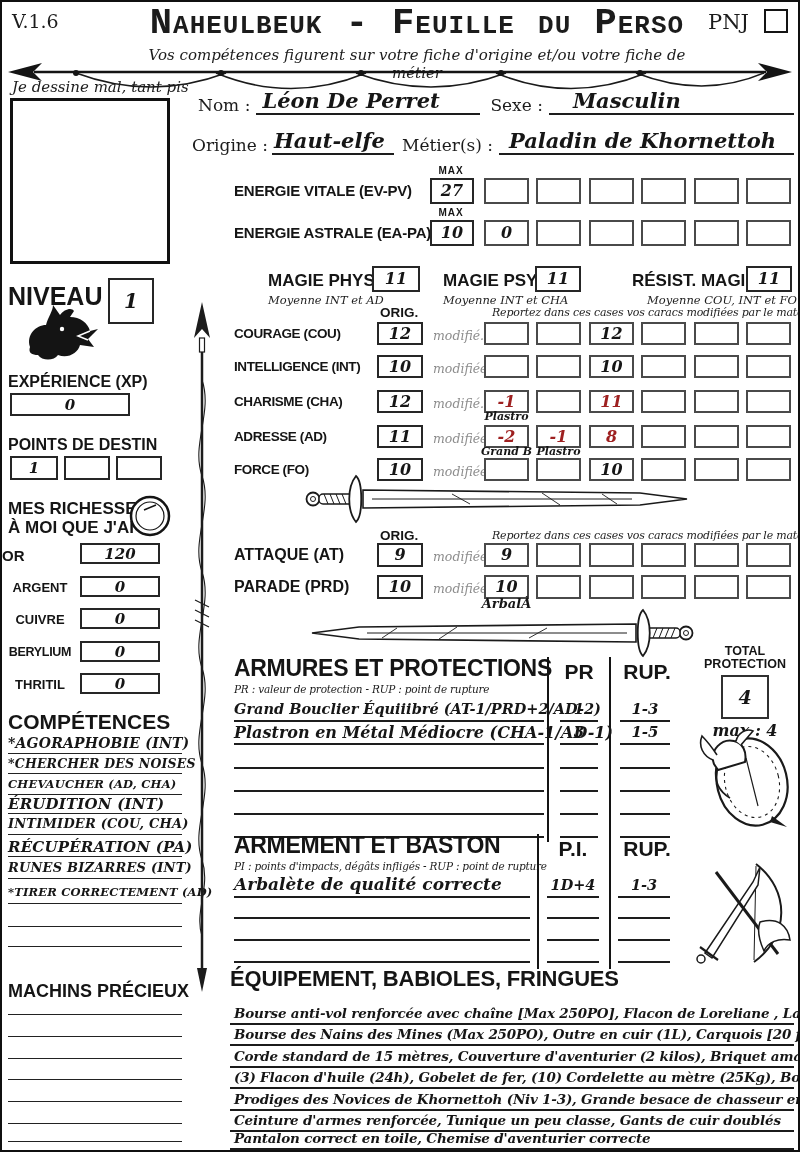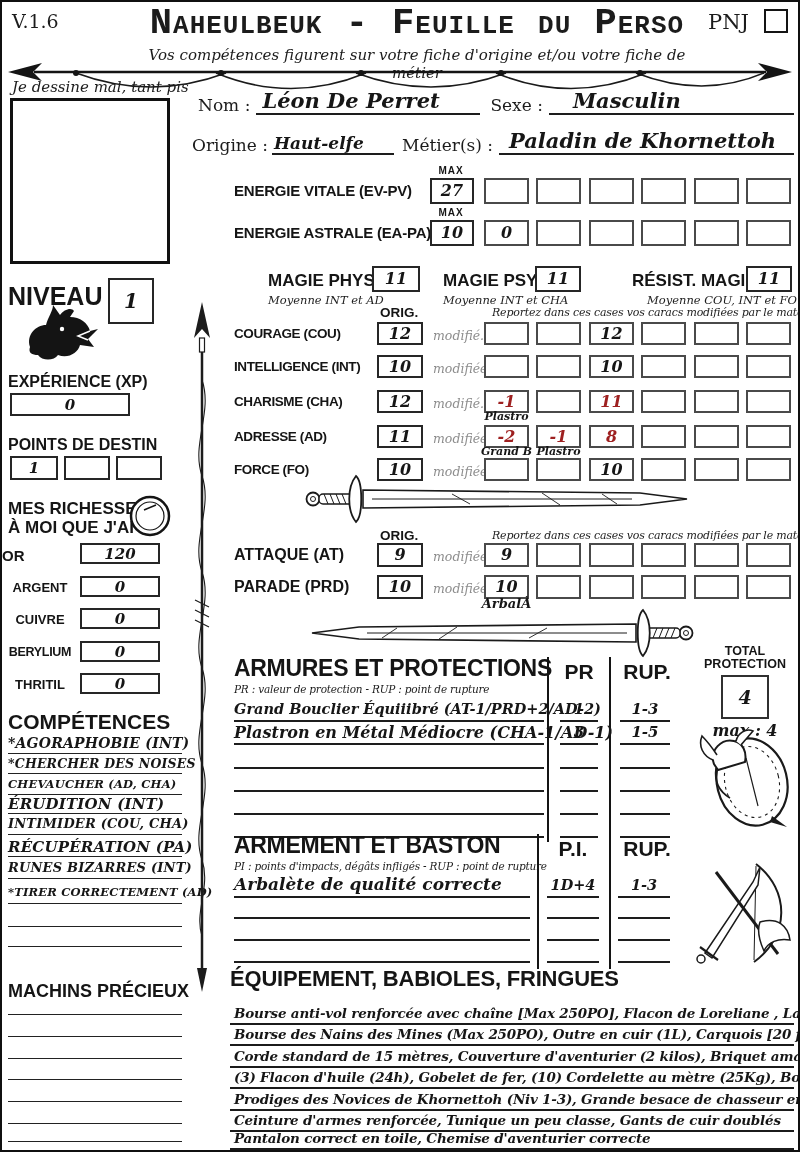--- a/index.html
+++ b/index.html
@@ -157,21 +157,21 @@
   </div>
 
   <div class="abs" style="left:196px;top:86px;width:596px;display:flex;align-items:flex-end;">
     <span class="serif" style="font-size:17px;margin-right:6px;white-space:nowrap;">Nom :</span>
     <span class="hw uline" style="font-size:21px;width:224px;padding-left:6px;">Léon De Perret</span>
     <span class="serif" style="font-size:17px;margin:0 6px 0 10px;white-space:nowrap;">Sexe :</span>
     <span class="hw uline" style="font-size:21px;flex:1;padding-left:24px;">Masculin</span>
   </div>
   <div class="abs" style="left:190px;top:126px;width:602px;display:flex;align-items:flex-end;">
     <span class="serif" style="font-size:17px;margin-right:4px;white-space:nowrap;">Origine :</span>
-    <span class="hw uline" style="font-size:17px;width:122px;padding-left:2px;">Haut-elfe</span>
+    <span class="hw uline" style="font-size:21px;width:122px;padding-left:2px;">Haut-elfe</span>
     <span class="serif" style="font-size:17px;margin:0 6px 0 8px;white-space:nowrap;">Métier(s) :</span>
     <span class="hw uline" style="font-size:21px;flex:1;padding-left:10px;">Paladin de Khornettoh</span>
   </div>
 
   <div class="abs disp" style="left:428px;top:163px;width:42px;text-align:center;font-size:10px;letter-spacing:1px;">MAX</div>
   <div class="abs disp" style="left:232px;top:176px;height:26px;line-height:26px;font-size:15px;letter-spacing:-0.2px;">ENERGIE VITALE (EV-PV)</div>
   <div class="abs box obox" style="left:428px;top:176px;width:44px;height:26px;">
       <span class="hw cellv">27</span>
     </div>
   <div class="abs box" style="left:482px;top:176px;width:45px;height:26px;">

